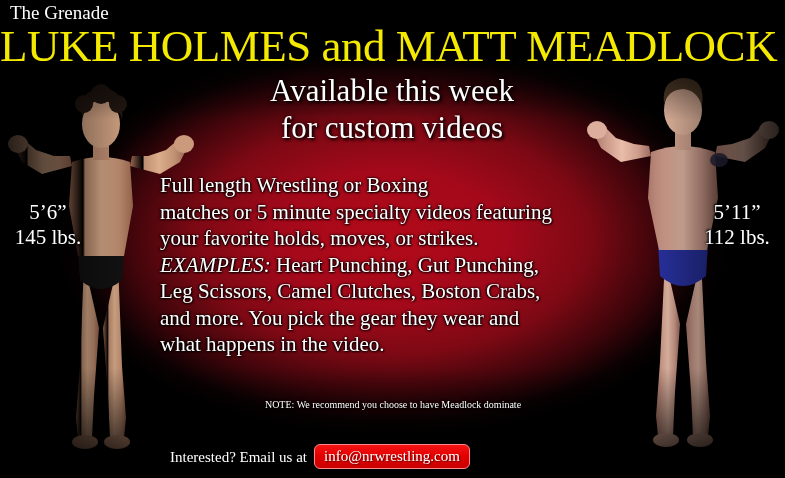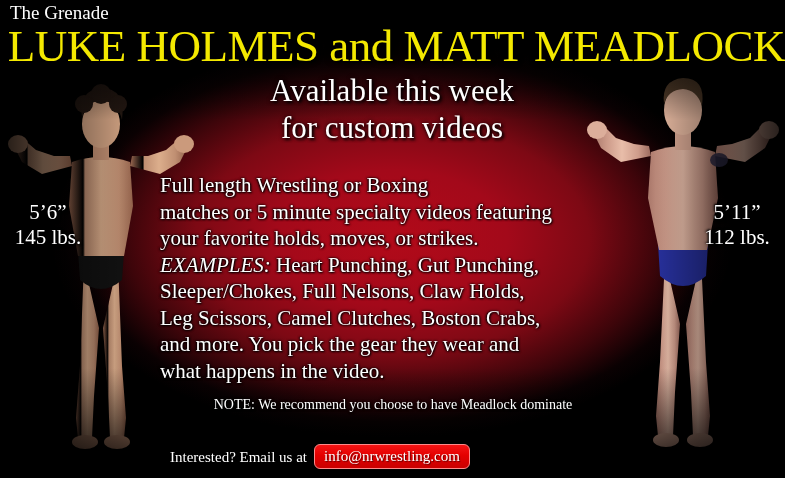--- a/index.html
+++ b/index.html
@@ -34,21 +34,21 @@
     position: absolute; top: 2px;
     color: #ffffff; font-size: 19px; line-height: 22px;
     text-shadow: 0 0 4px #000, 1px 1px 2px #000;
     white-space: nowrap;
   }
   .kicker-left  { left: 10px; }
   .kicker-right { right: 10px; }
 
   .headline {
     position: absolute; top: 22px; left: 0; right: 0;
-    text-align: right;
+    text-align: left;
     color: #f4e900;
     font-size: 45px; line-height: 48px;
     letter-spacing: -0.5px;
     white-space: nowrap;
     text-shadow: 0 0 6px rgba(0,0,0,0.9), 2px 2px 2px #000;
   }
 
   
   .figure { position: absolute; bottom: 12px; }
   .fig-left  { left: 6px;  width: 190px; height: 400px; }
@@ -76,21 +76,21 @@
     position: absolute; top: 172px; left: 160px; width: 466px;
     text-align: left; color: #fff;
     font-size: 21px; line-height: 26.5px;
     text-shadow: 0 0 3px #000, 1px 1px 2px rgba(0,0,0,0.95), -1px 0 2px rgba(0,0,0,0.8);
   }
   .body-copy .examples { font-style: italic; }
 
   .note {
     position: absolute; top: 396px; left: 170px; width: 446px;
     text-align: center; color: #fff;
-    font-size: 14px; line-height: 18px;
+    font-size: 10px; line-height: 18px;
     text-shadow: 0 0 3px #000, 1px 1px 2px #000;
   }
 
   
   .cta {
     position: absolute; top: 444px; left: 170px; width: 446px;
     color: #fff; font-size: 15px; line-height: 22px;
     text-shadow: 0 0 3px #000, 1px 1px 2px #000;
     white-space: nowrap;
   }
@@ -208,21 +208,20 @@
   <div class="headline2">
     <div>Available this week</div>
     <div>for custom videos</div>
   </div>
 
   <div class="body-copy">
     <div>Full length Wrestling or Boxing</div>
     <div>matches or 5 minute specialty videos  featuring</div>
     <div>your favorite holds, moves, or strikes.</div>
     <div><span class="examples">EXAMPLES:</span><span>  Heart Punching, Gut Punching,</span></div>
-    <div>Sleeper/Chokes, Full Nelsons, Claw Holds,</div>
     <div>Leg Scissors, Camel Clutches, Boston Crabs,</div>
     <div>and more.  You pick the gear they wear and</div>
     <div>what happens in the video.</div>
   </div>
 
   <div class="note">
     <div>NOTE:  We recommend you choose to have Meadlock dominate</div>
   </div>
 
   <div class="cta">

